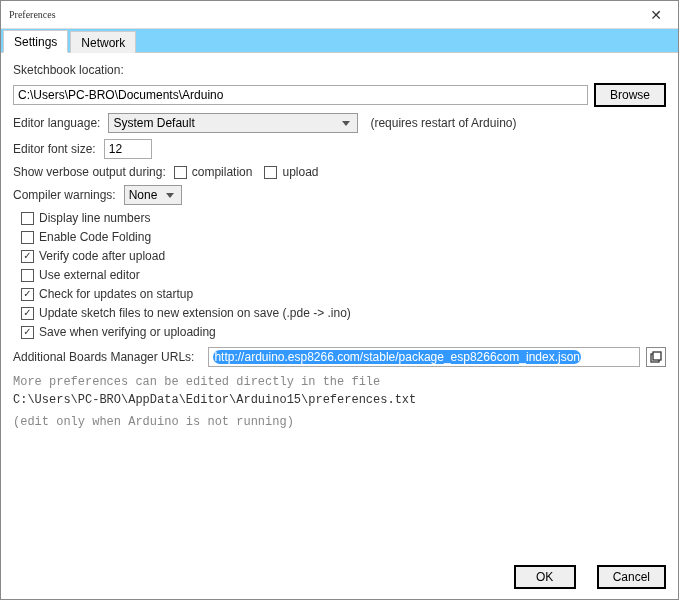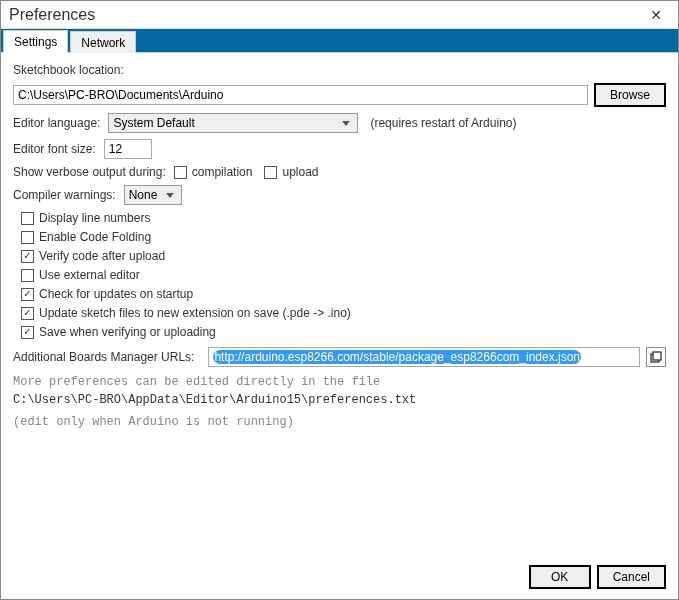--- a/index.html
+++ b/index.html
@@ -1,20 +1,20 @@
 <!DOCTYPE html>
 <html><head>
 <meta charset="utf-8">
 <style>
 * { box-sizing: border-box; font-family: "Segoe UI", Tahoma, sans-serif; }
 body { margin: 0; background: #fff; width: 679px; height: 600px; overflow: hidden; border: 1px solid #888; position: relative; }
 .titlebar { height: 28px; display: flex; align-items: center; padding: 0 8px; border-bottom: 1px solid #ddd; }
-.titlebar .title { font-size: 16px; color: #333; flex: 1; }
+.titlebar .title { font-size: 10px; color: #333; flex: 1; font-family: Liberation Serif, serif; }
 .titlebar .close { font-size: 14px; color: #333; cursor: pointer; padding: 4px 8px; }
-.tabs { display: flex; align-items: flex-end; height: 24px; border-bottom: 1px solid #ccc; padding-left: 2px; background: #0369a1; }
+.tabs { display: flex; align-items: flex-end; height: 24px; border-bottom: 1px solid #ccc; padding-left: 2px; background: #7dd3fc; }
 .tab { font-size: 12px; padding: 4px 10px 3px; border: 1px solid #ccc; border-bottom: none; margin-right: 2px; background: #f0f0f0; position: relative; top: 1px; cursor: pointer; }
 .tab.active { background: #fff; border-bottom: 1px solid #fff; }
 .content { padding: 10px 12px; font-size: 12px; color: #333; }
 .row { display: flex; align-items: center; margin-bottom: 6px; }
 .label { margin-right: 8px; white-space: nowrap; }
 .textinput { font-size: 12px; padding: 2px 4px; border: 1px solid #aaa; background: #fff; }
 .loc-input { flex: 1; margin-right: 6px; }
 .btn { font-size: 12px; padding: 3px 14px; border: 2px solid #000000; background: #efefef; cursor: pointer; }
 .select { font-size: 12px; padding: 2px 4px; border: 1px solid #999; background: #efefef; appearance: none; -webkit-appearance: none; position: relative; }
 .select-wrap { position: relative; display: inline-block; }
@@ -27,21 +27,21 @@
 .checkbox.checked::before { content: "✓"; }
 .opt-list { margin-left: 8px; }
 .opt-list .row { margin-bottom: 5px; }
 .urls-row { margin-top: 8px; }
 .urls-input { flex: 1; margin: 0 6px; }
 .urls-input .sel { background: #3399ff; color: #fff; padding: 0 1px; border-radius: 7px; }
 .icon-btn { width: 20px; height: 20px; border: 1px solid #888; display: flex; align-items: center; justify-content: center; background: #fff; cursor: pointer; }
 .icon-btn svg { display: block; }
 .note { color: #888; font-size: 12px; margin-top: 8px; font-family: Liberation Mono, monospace; }
 .note.dark { color: #333; margin-top: 4px; }
-.buttons { position: absolute; bottom: 10px; right: 12px; display: flex; gap: 6px; }
+.buttons { position: absolute; bottom: 10px; right: 12px; display: flex; gap: 21px; }
 .buttons .btn { min-width: 62px; text-align: center; }
 </style>
 </head>
 <body>
 
 <div class="titlebar">
   <span class="title">Preferences</span>
   <span class="close">✕</span>
 </div>
 

